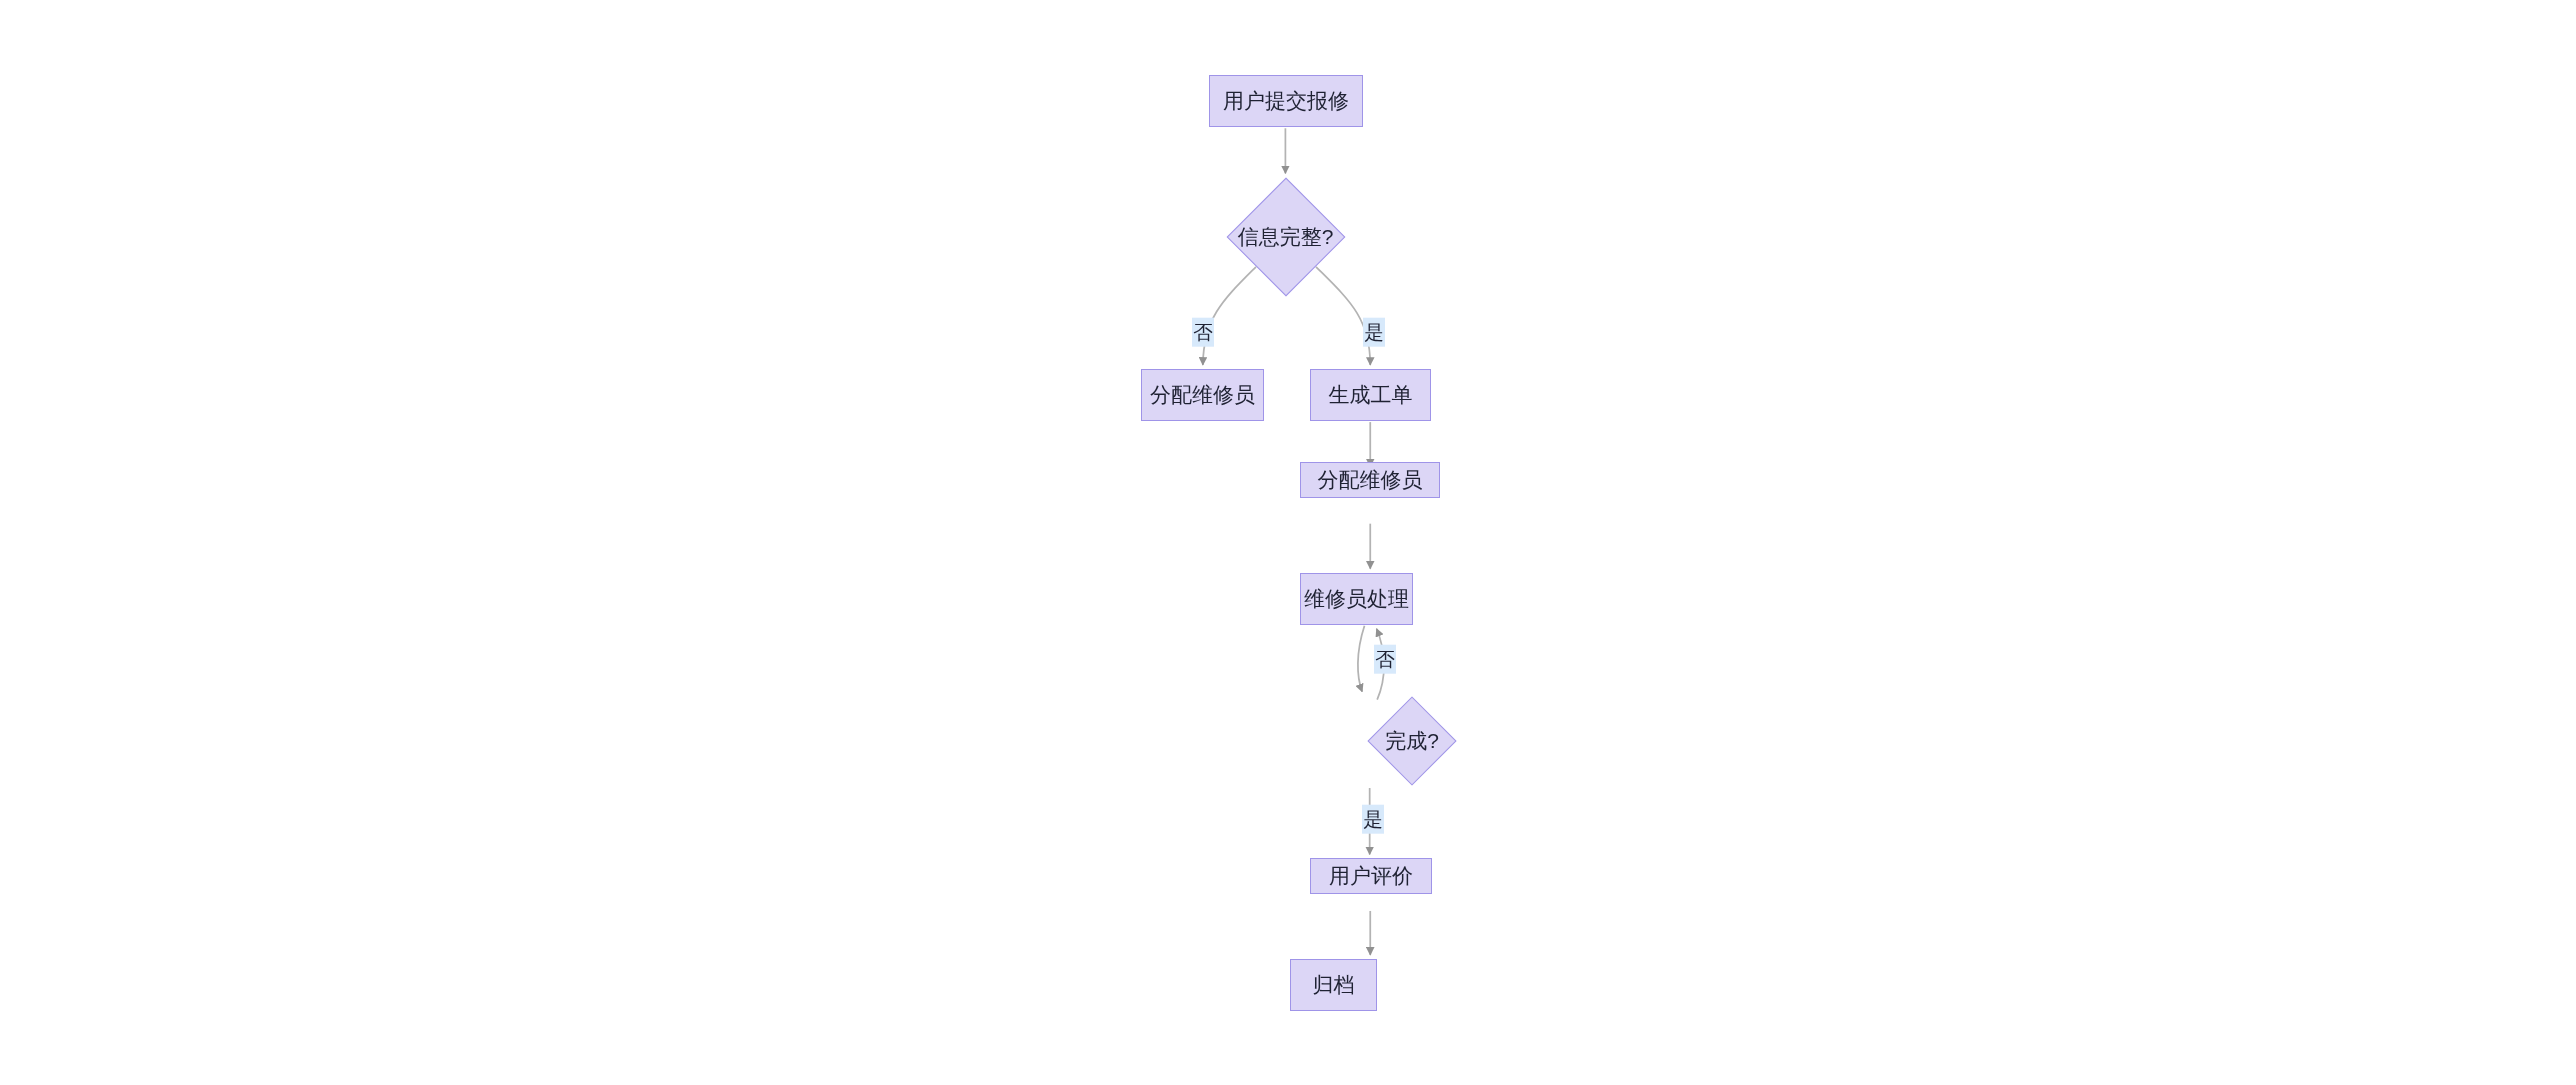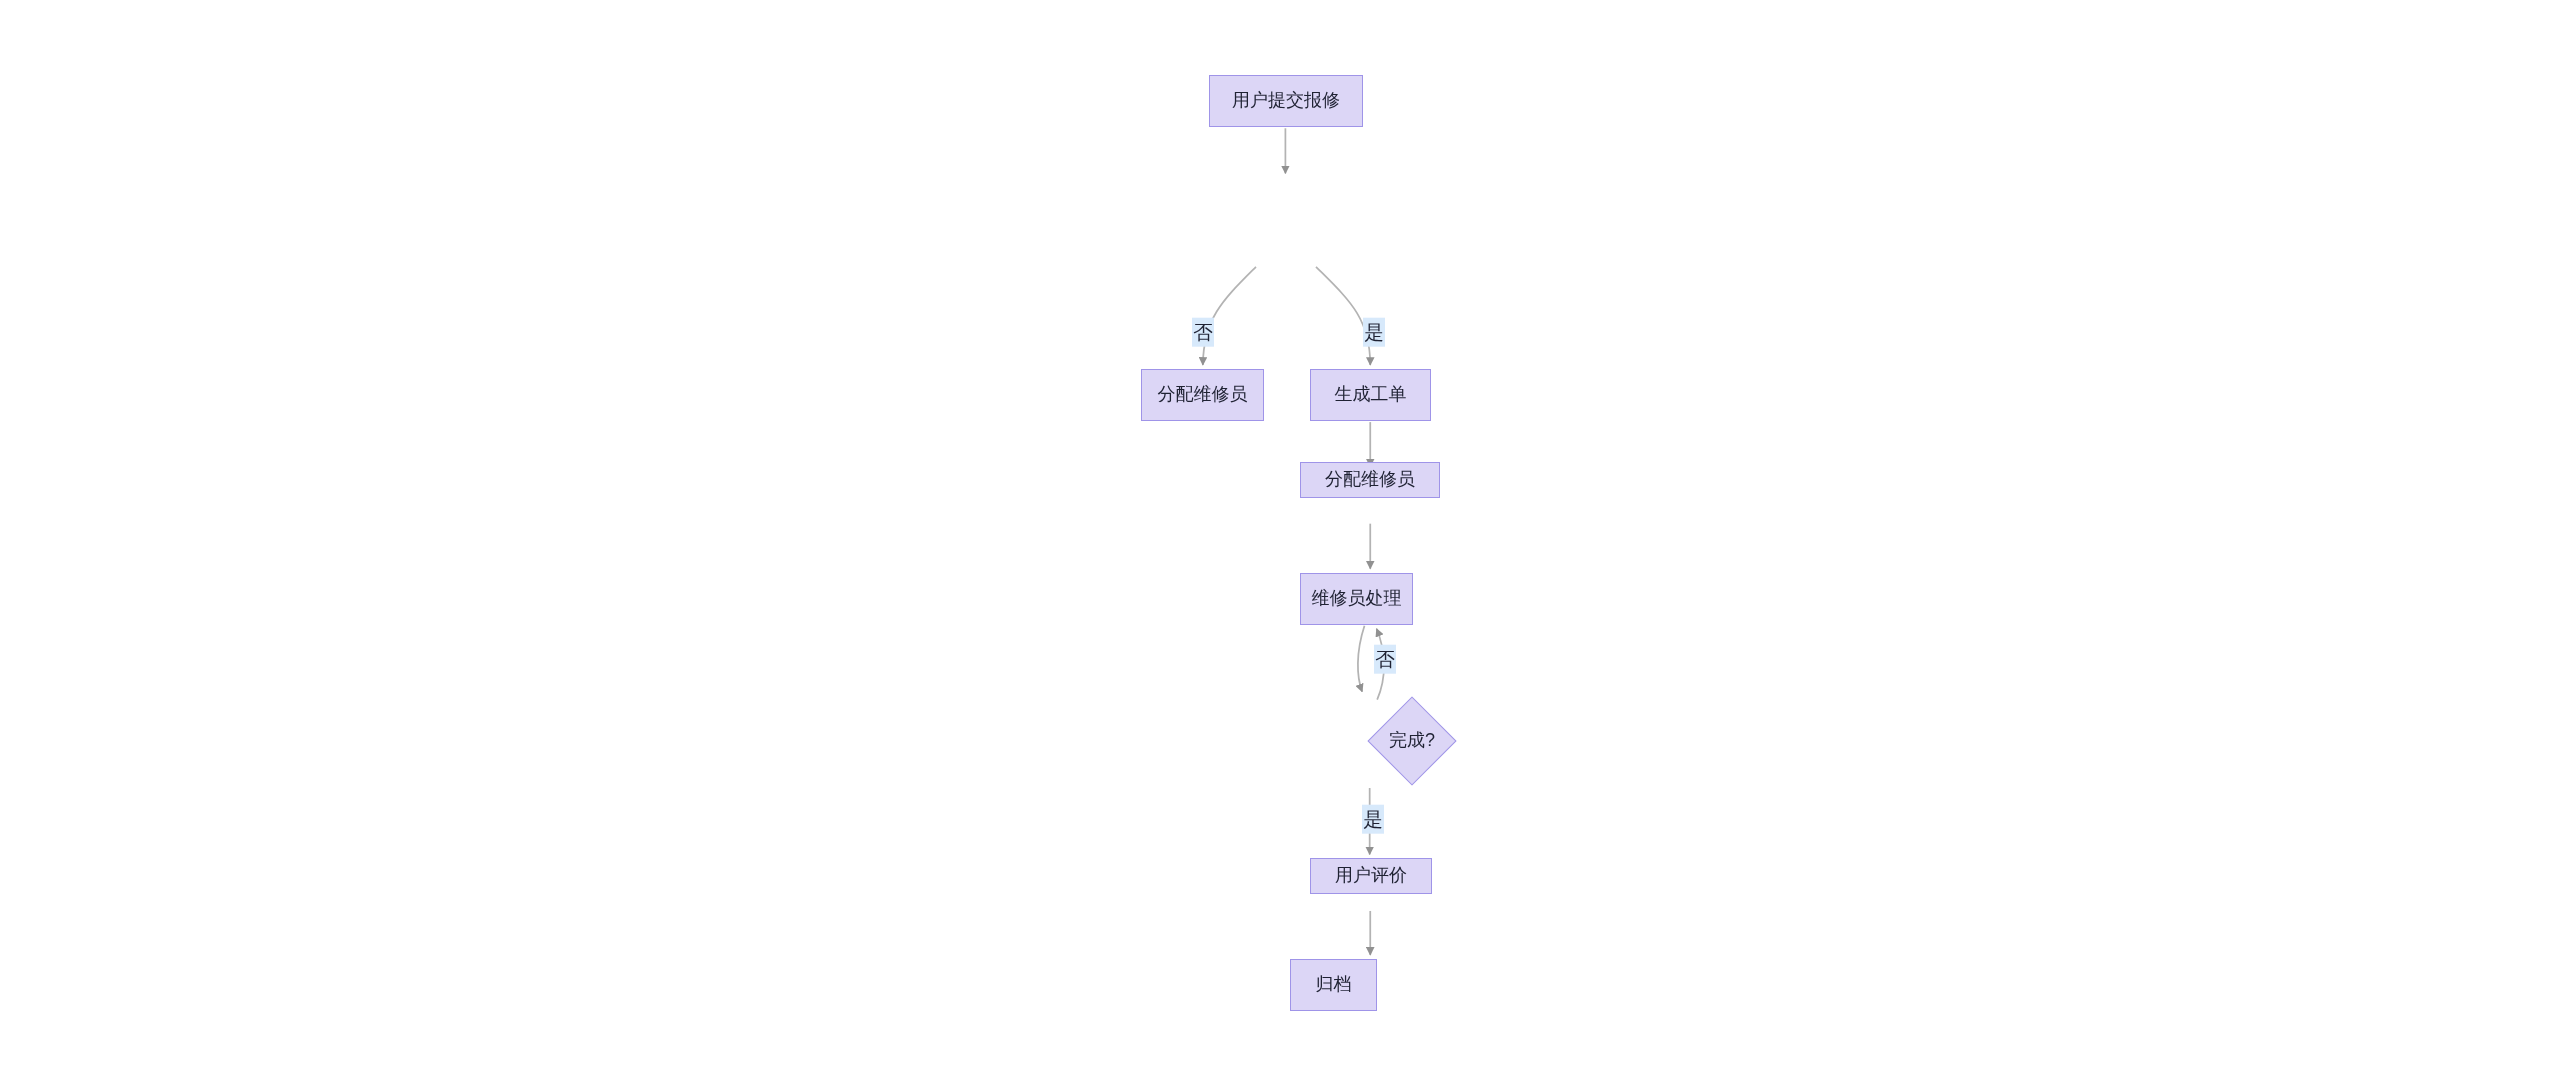--- a/index.html
+++ b/index.html
@@ -34,21 +34,21 @@
   }
   .node{
     position:absolute;
     box-sizing:border-box;
     background:var(--node-fill);
     border:1.7px solid var(--node-border);
     display:flex;align-items:center;justify-content:center;
   }
   .node-label{
     color:var(--text);
-    font-size:18px;
+    font-size:21px;
     line-height:1.3;
     white-space:nowrap;
     text-align:center;
   }
   .diamond{
     position:absolute;
     display:flex;align-items:center;justify-content:center;
   }
   .diamond-shape{
     position:absolute;
@@ -92,20 +92,24 @@
     <path class="edge-path" d="M 2364 1084 C 2349 1130, 2350 1172, 2360 1198" marker-end="url(#arrow)"></path>
     <path class="edge-path" d="M 2386 1212 C 2402 1175, 2402 1130, 2385 1089" marker-end="url(#arrow)"></path>
     <path class="edge-path" d="M 2373 1365 L 2373 1480" marker-end="url(#arrow)"></path>
     <path class="edge-path" d="M 2374 1578 L 2374 1654" marker-end="url(#arrow)"></path>
   </svg>
 
   <div class="node" style="left:1209px;top:75px;width:154px;height:52px">
     <span class="node-label">用户提交报修</span>
   </div>
 
+  <div class="diamond" style="left:1225px;top:177px;width:121px;height:119px">
+    <div class="diamond-shape" style="width:84px;height:84px"></div>
+    <span class="node-label">信息完整?</span>
+  </div>
 
   <div class="node" style="left:1141px;top:369px;width:123px;height:52px">
     <span class="node-label">分配维修员</span>
   </div>
 
   <div class="node" style="left:1310px;top:369px;width:121px;height:52px">
     <span class="node-label">生成工单</span>
   </div>
 
   <div class="node" style="left:1300px;top:462px;width:140px;height:36px">

